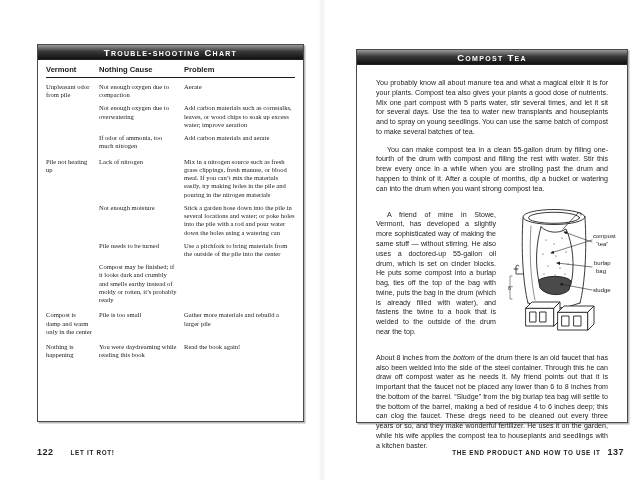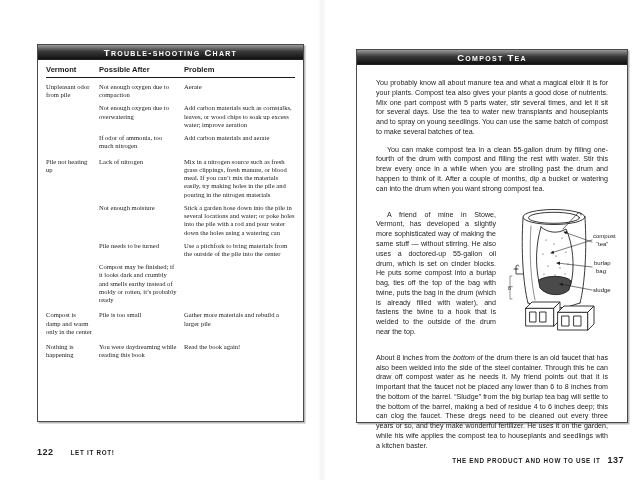--- a/index.html
+++ b/index.html
@@ -55,37 +55,37 @@
   .indent { text-indent:11px; }
   .p3row { display:flex; gap:4px; align-items:center; }
   .p3text { width:134px; }
   .figure-wrap { width:108px; flex:0 0 auto; }
   .figure-wrap svg { display:block; width:108px; height:140px; }
   svg text { font-family:"Liberation Sans", sans-serif; font-size:6px; fill:#1d1d1d; }
   svg .dim { font-size:5px; }
   
   .footer { position:absolute; top:447px; font-weight:bold; display:flex; align-items:baseline; gap:7px; }
   #footer-left  { left:37px;gap:17px; }
-  #footer-right { right:16px;margin-top:8px; }
+  #footer-right { right:16px; }
   .pagenum { font-size:9px; letter-spacing:0.5px; }
   .runhead { font-size:6.3px; letter-spacing:0.7px; }
 </style>
 </head>
 <body>
 
 <div class="gutter"></div>
 
 <div class="panel" id="chart-box">
   <div class="panel-title">
     <span>Trouble-shooting Chart</span>
   </div>
 
   <div class="chart-header">
     <div>Vermont</div>
-    <div>Possible After</div>
+    <div>Nothing Cause</div>
     <div>Problem</div>
   </div>
 
   <div class="chart-body">
 
     <div class="tgroup">
       <div>Unpleasant odor from pile</div>
       <div>
         <div class="entry">
           <div>Not enough oxygen due to compaction</div>

